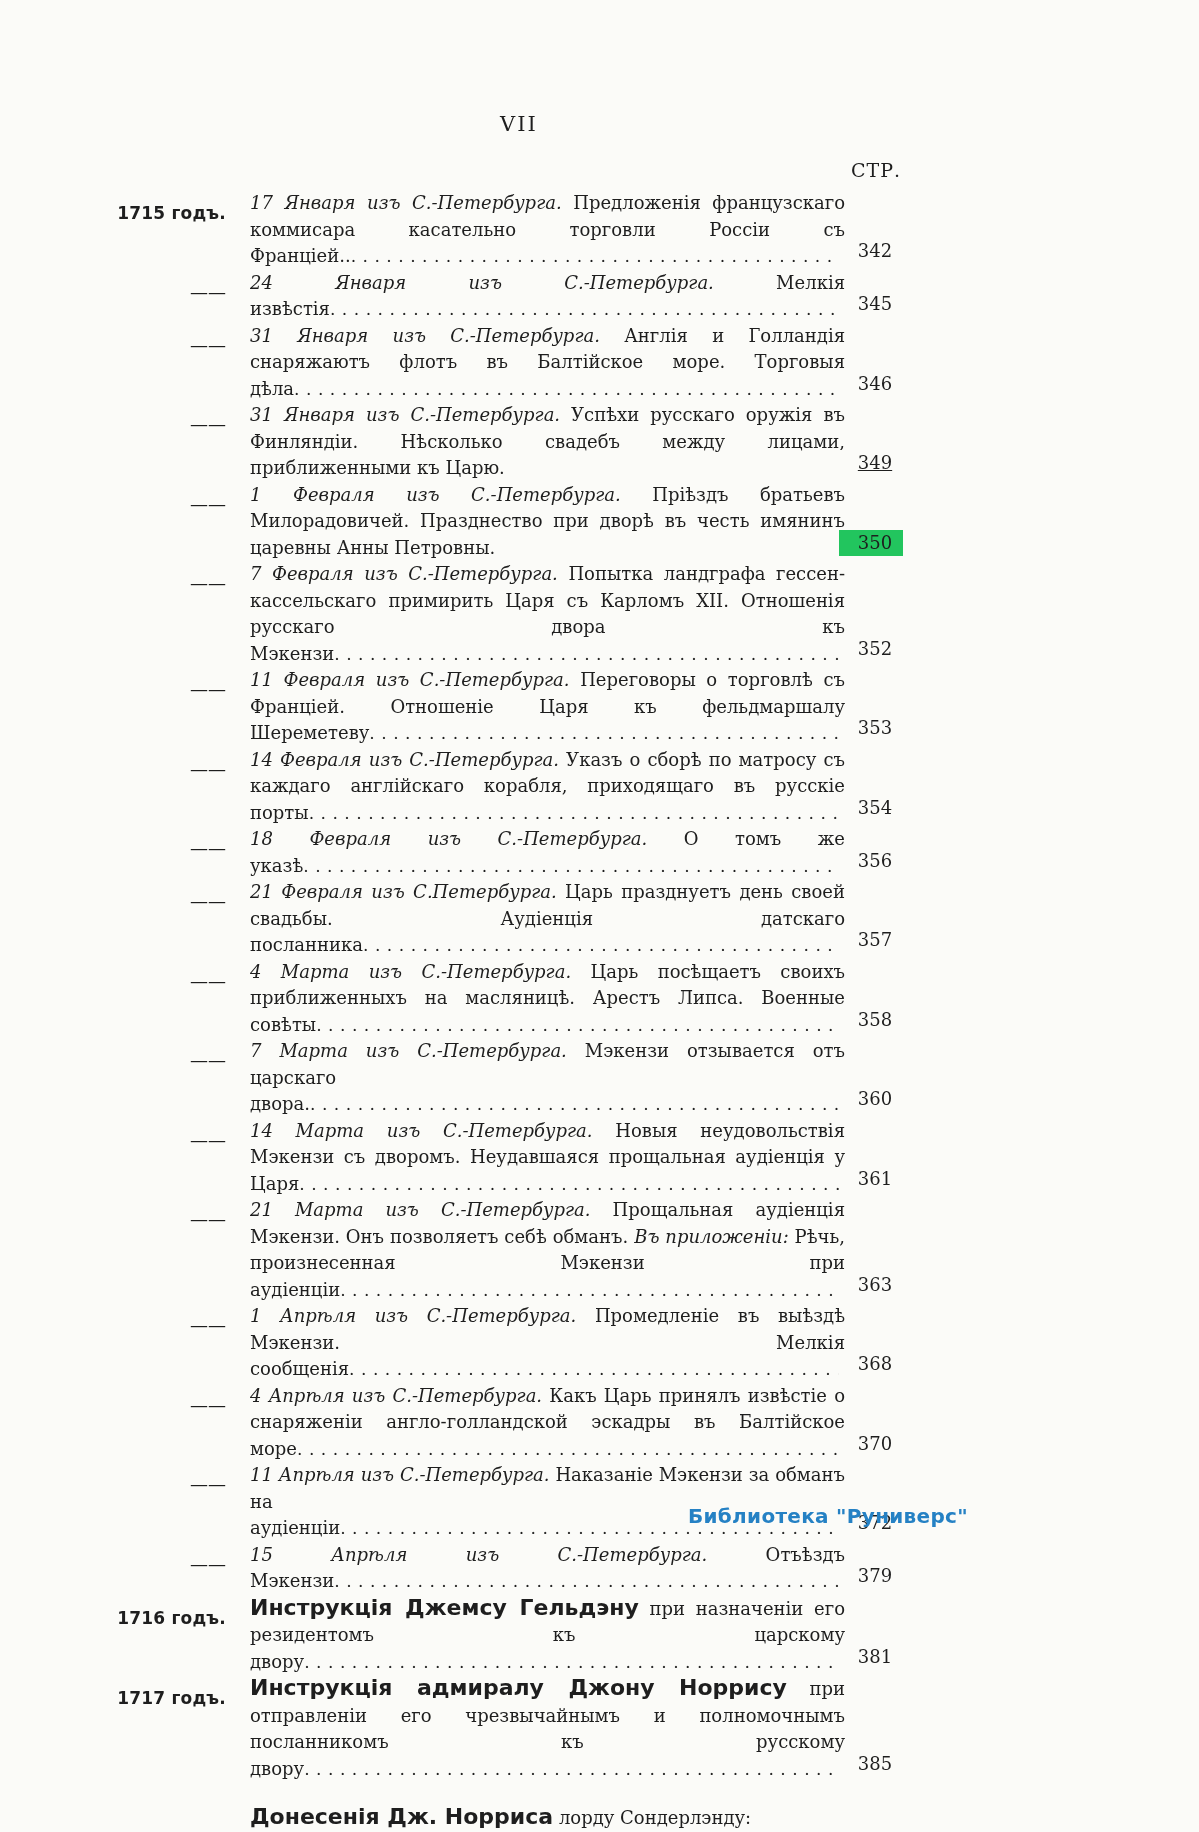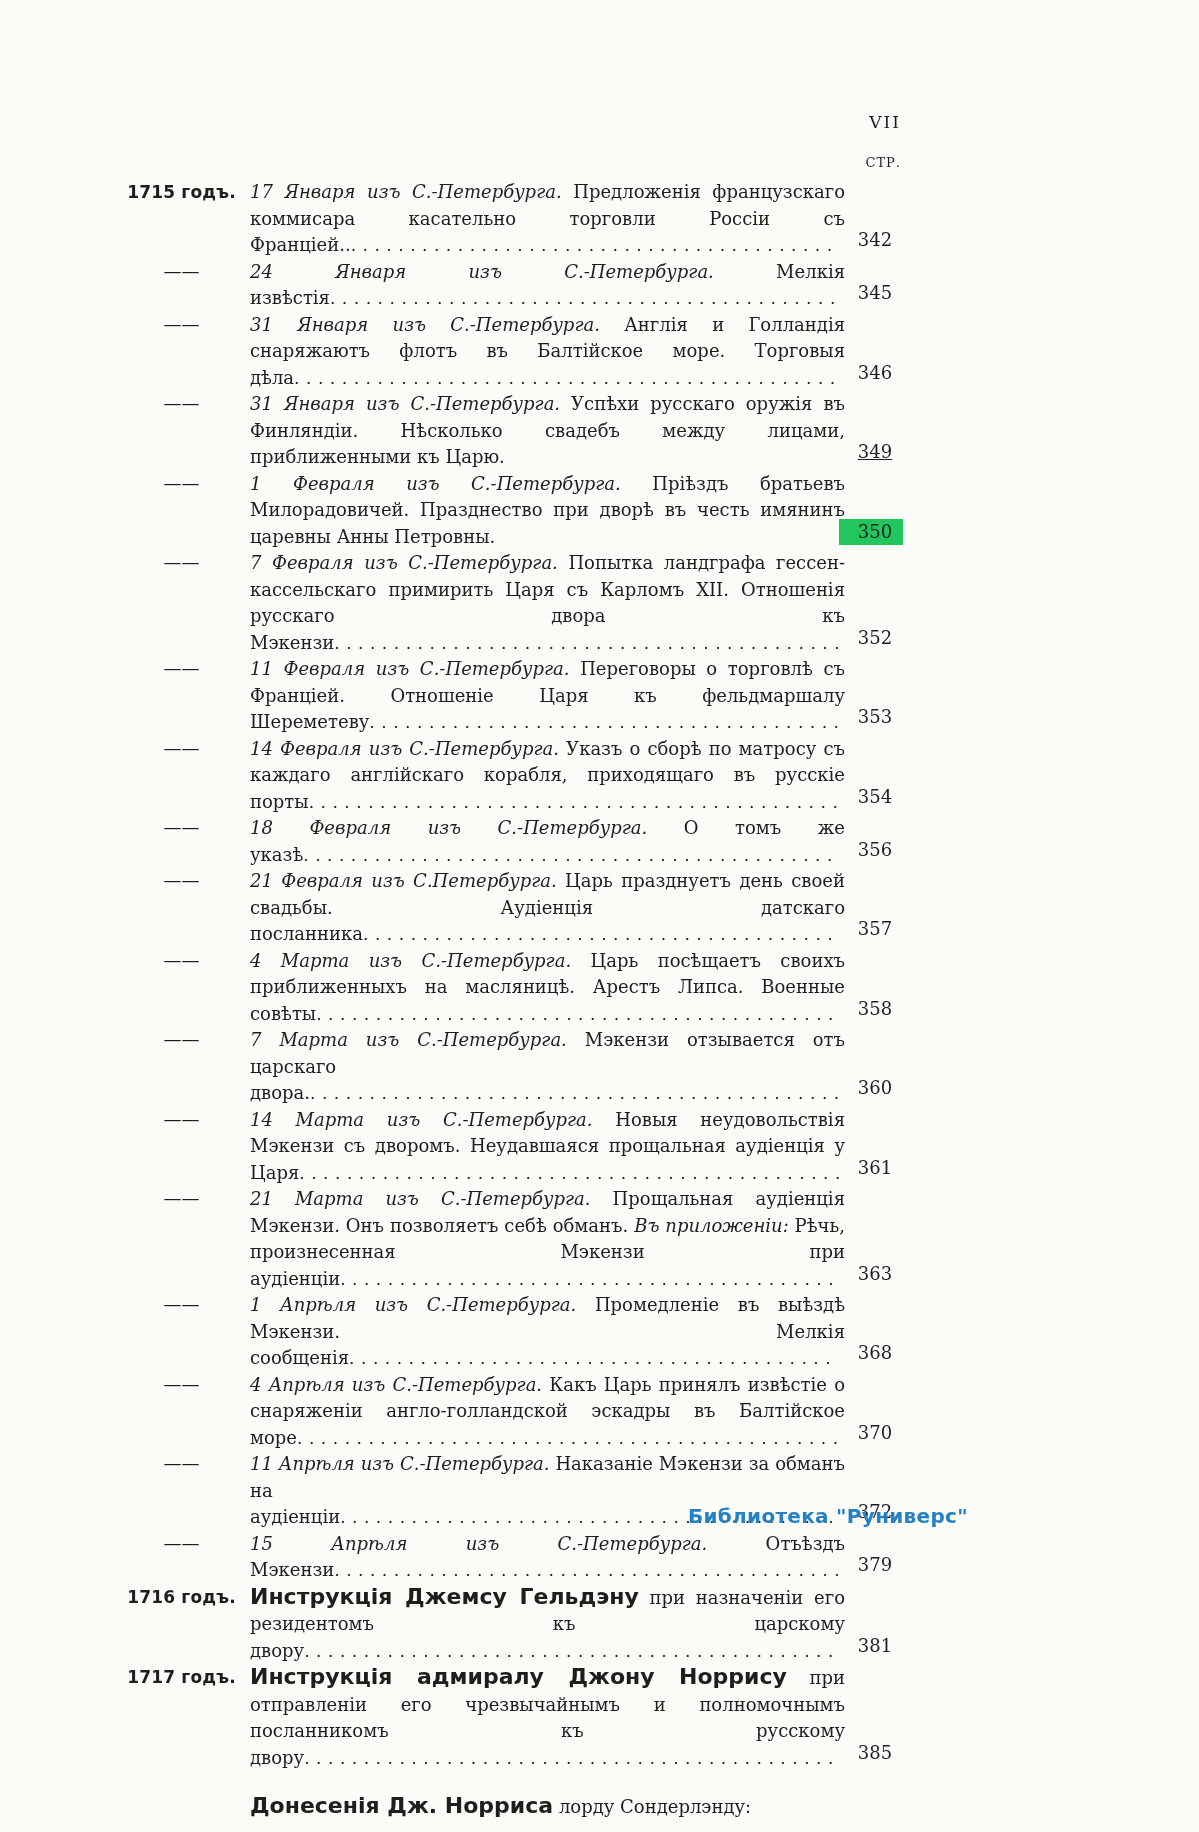--- a/index.html
+++ b/index.html
@@ -16,49 +16,50 @@
     font-family: "DejaVu Serif", "Liberation Serif", serif;
     overflow: hidden;
   }
   .sheet {
     position: absolute;
     left: 137px;
     top: 112px;
     width: 766px;
   }
   .folio {
-    text-align: right;
-    font-size: 17px;
+    text-align: center;
+    font-size: 21px;
     letter-spacing: 2px;
     padding-right: 2px;
   }
   .col-header {
     text-align: right;
-    font-size: 13px;
+    font-size: 19px;
     letter-spacing: 1px;
     margin-top: 23px;
     padding-right: 2px;
   }
   .toc {
     margin-top: 9px;
   }
   .row {
     display: grid;
     grid-template-columns: 113px 1fr;
   }
   .row.heading {
     margin: 22px 0 24px 0;
   }
   .label-cell {
     display: flex;
-    justify-content: center;
+    justify-content: flex-end;
     align-items: flex-start;
     padding-right: 24px;
     font-size: 18px;
     line-height: 26.5px;
+    margin-top: 10px;
   }
   .year-label {
     font-family: "DejaVu Sans", "Liberation Sans", sans-serif;
     font-weight: 700;
     font-size: 17px;
     letter-spacing: 0.2px;
     white-space: nowrap;
   }
   .dash {
     font-size: 18px;

